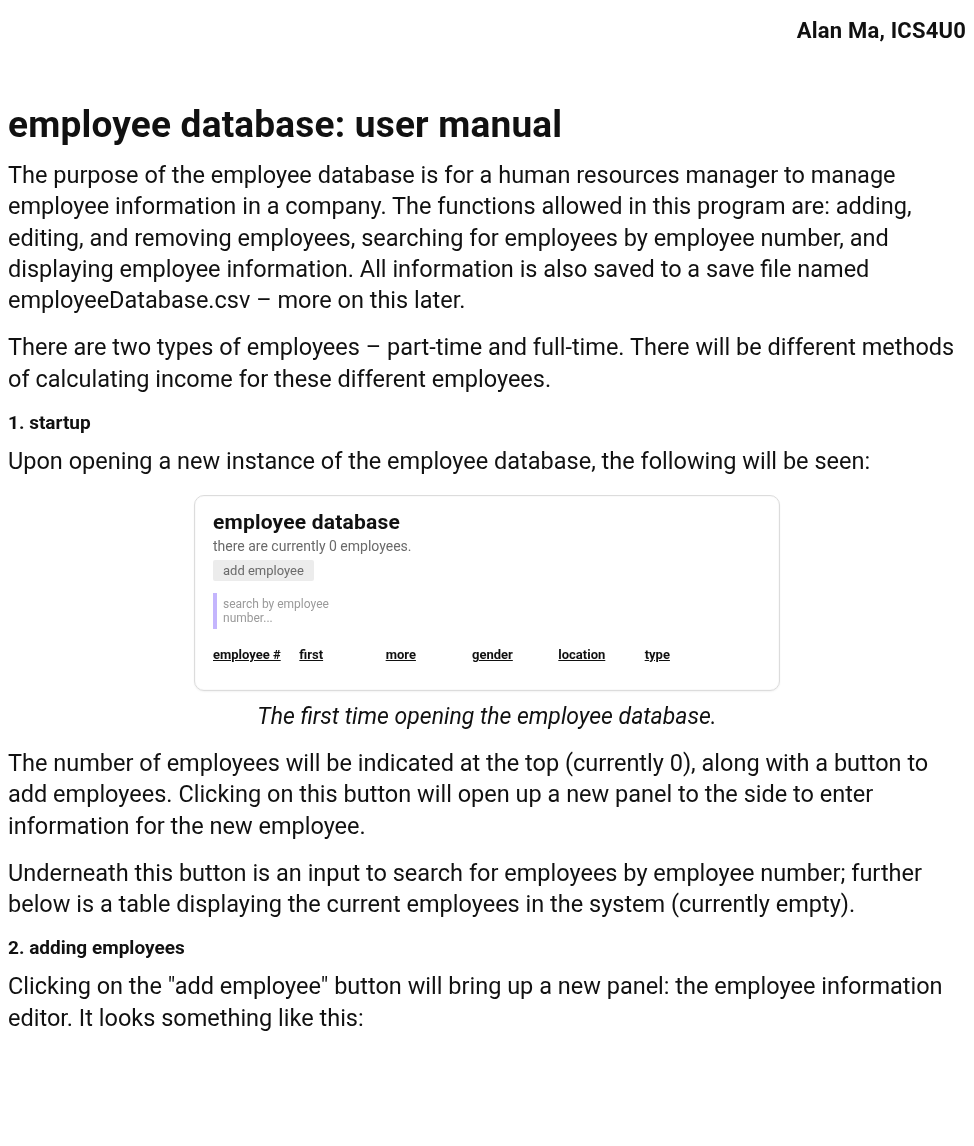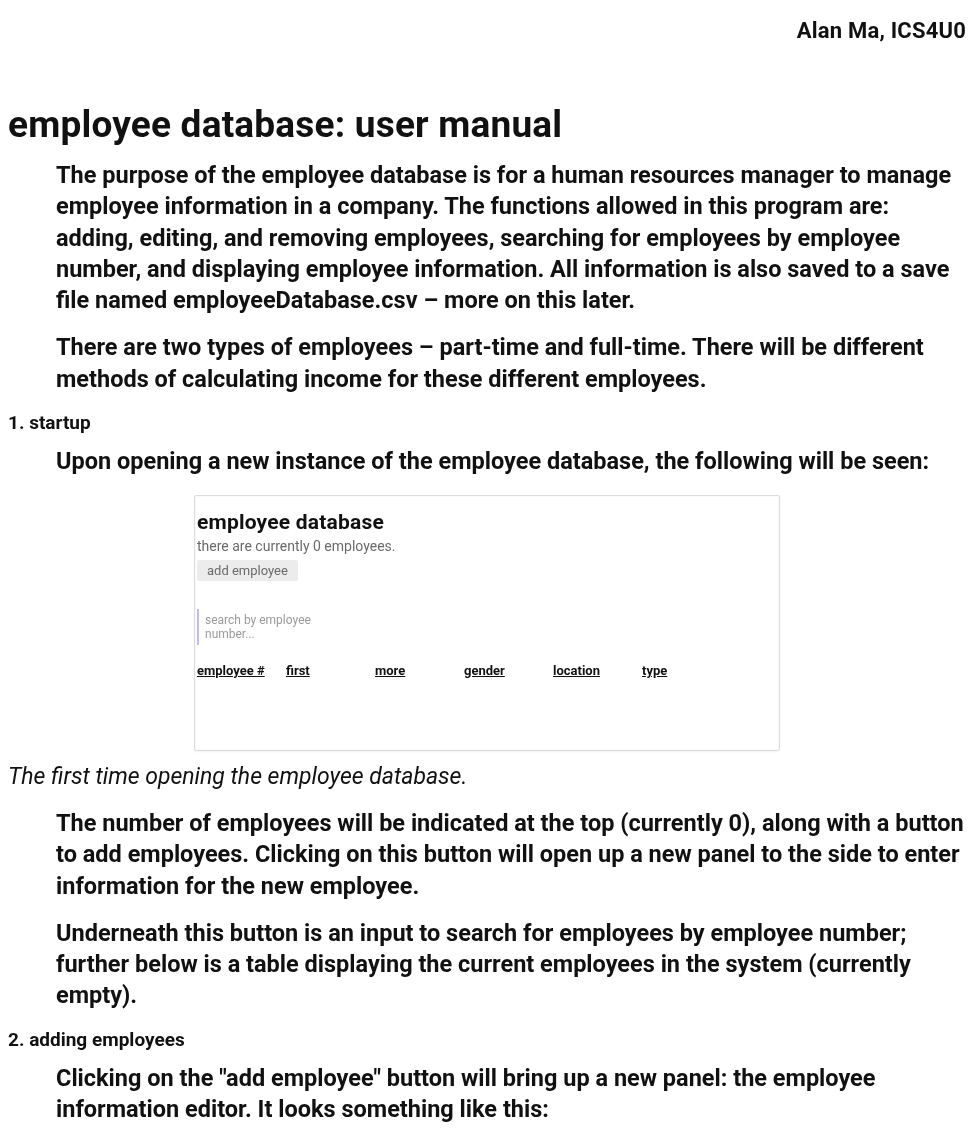--- a/index.html
+++ b/index.html
@@ -22,41 +22,40 @@
   h1.title {
     font-weight: 700;
     font-size: 37px;
     margin-bottom: 14px;
     letter-spacing: 0.2px;
   }
   p.body {
     font-size: 23.5px;
     line-height: 1.33;
     margin-bottom: 16px;
-    font-weight: 700;
-    margin-left: 48px;
+    font-weight: 400;
   }
   h2.section {
     font-weight: 700;
     font-size: 19px;
     margin-top: 12px;
     margin-bottom: 12px;
   }
   .figure-wrap {
     display: flex;
     justify-content: center;
     margin: 18px 0 8px 0;
   }
   .app-window {
     width: 586px;
-    height: 256px;
+    height: 196px;
     border: 1px solid #dcdcdc;
     background: #ffffff;
-    padding: 14px 18px 10px 2px;
-    border-radius: 2px;
+    padding: 14px 18px 10px 18px;
+    border-radius: 10px;
     box-shadow: 0 1px 2px rgba(0,0,0,0.05), 0 0 0 1px rgba(0,0,0,0.02) inset;
     position: relative;
   }
   .app-title {
     font-weight: 700;
     font-size: 21px;
     margin-bottom: 4px;
     letter-spacing: 0.2px;
   }
   .app-sub {
@@ -64,43 +63,43 @@
     color: #6a6a6a;
     margin-bottom: 6px;
   }
   .app-btn {
     display: inline-block;
     background: #ececec;
     color: #6a6a6a;
     font-size: 13px;
     padding: 3px 10px;
     border-radius: 2px;
-    margin-bottom: 28px;
+    margin-bottom: 12px;
   }
   .app-search {
-    border-left: 2px solid #c4b5fd;
+    border-left: 4px solid #c4b5fd;
     padding: 4px 6px;
     font-size: 12px;
     color: #9a9a9a;
     margin-bottom: 18px;
     width: 170px;
   }
   .app-cols {
     display: flex;
     justify-content: space-between;
     font-size: 13px;
     font-weight: 700;
     text-decoration: underline;
     padding-right: 30px;
   }
   .app-cols span {
     flex: 1;
   }
   .caption {
-    text-align: left;
+    text-align: center;
     font-style: italic;
     font-size: 23px;
     margin: 12px 0 18px 0;
   }
 </style>
 </head>
 <body>
 
 <div class="page">
 

